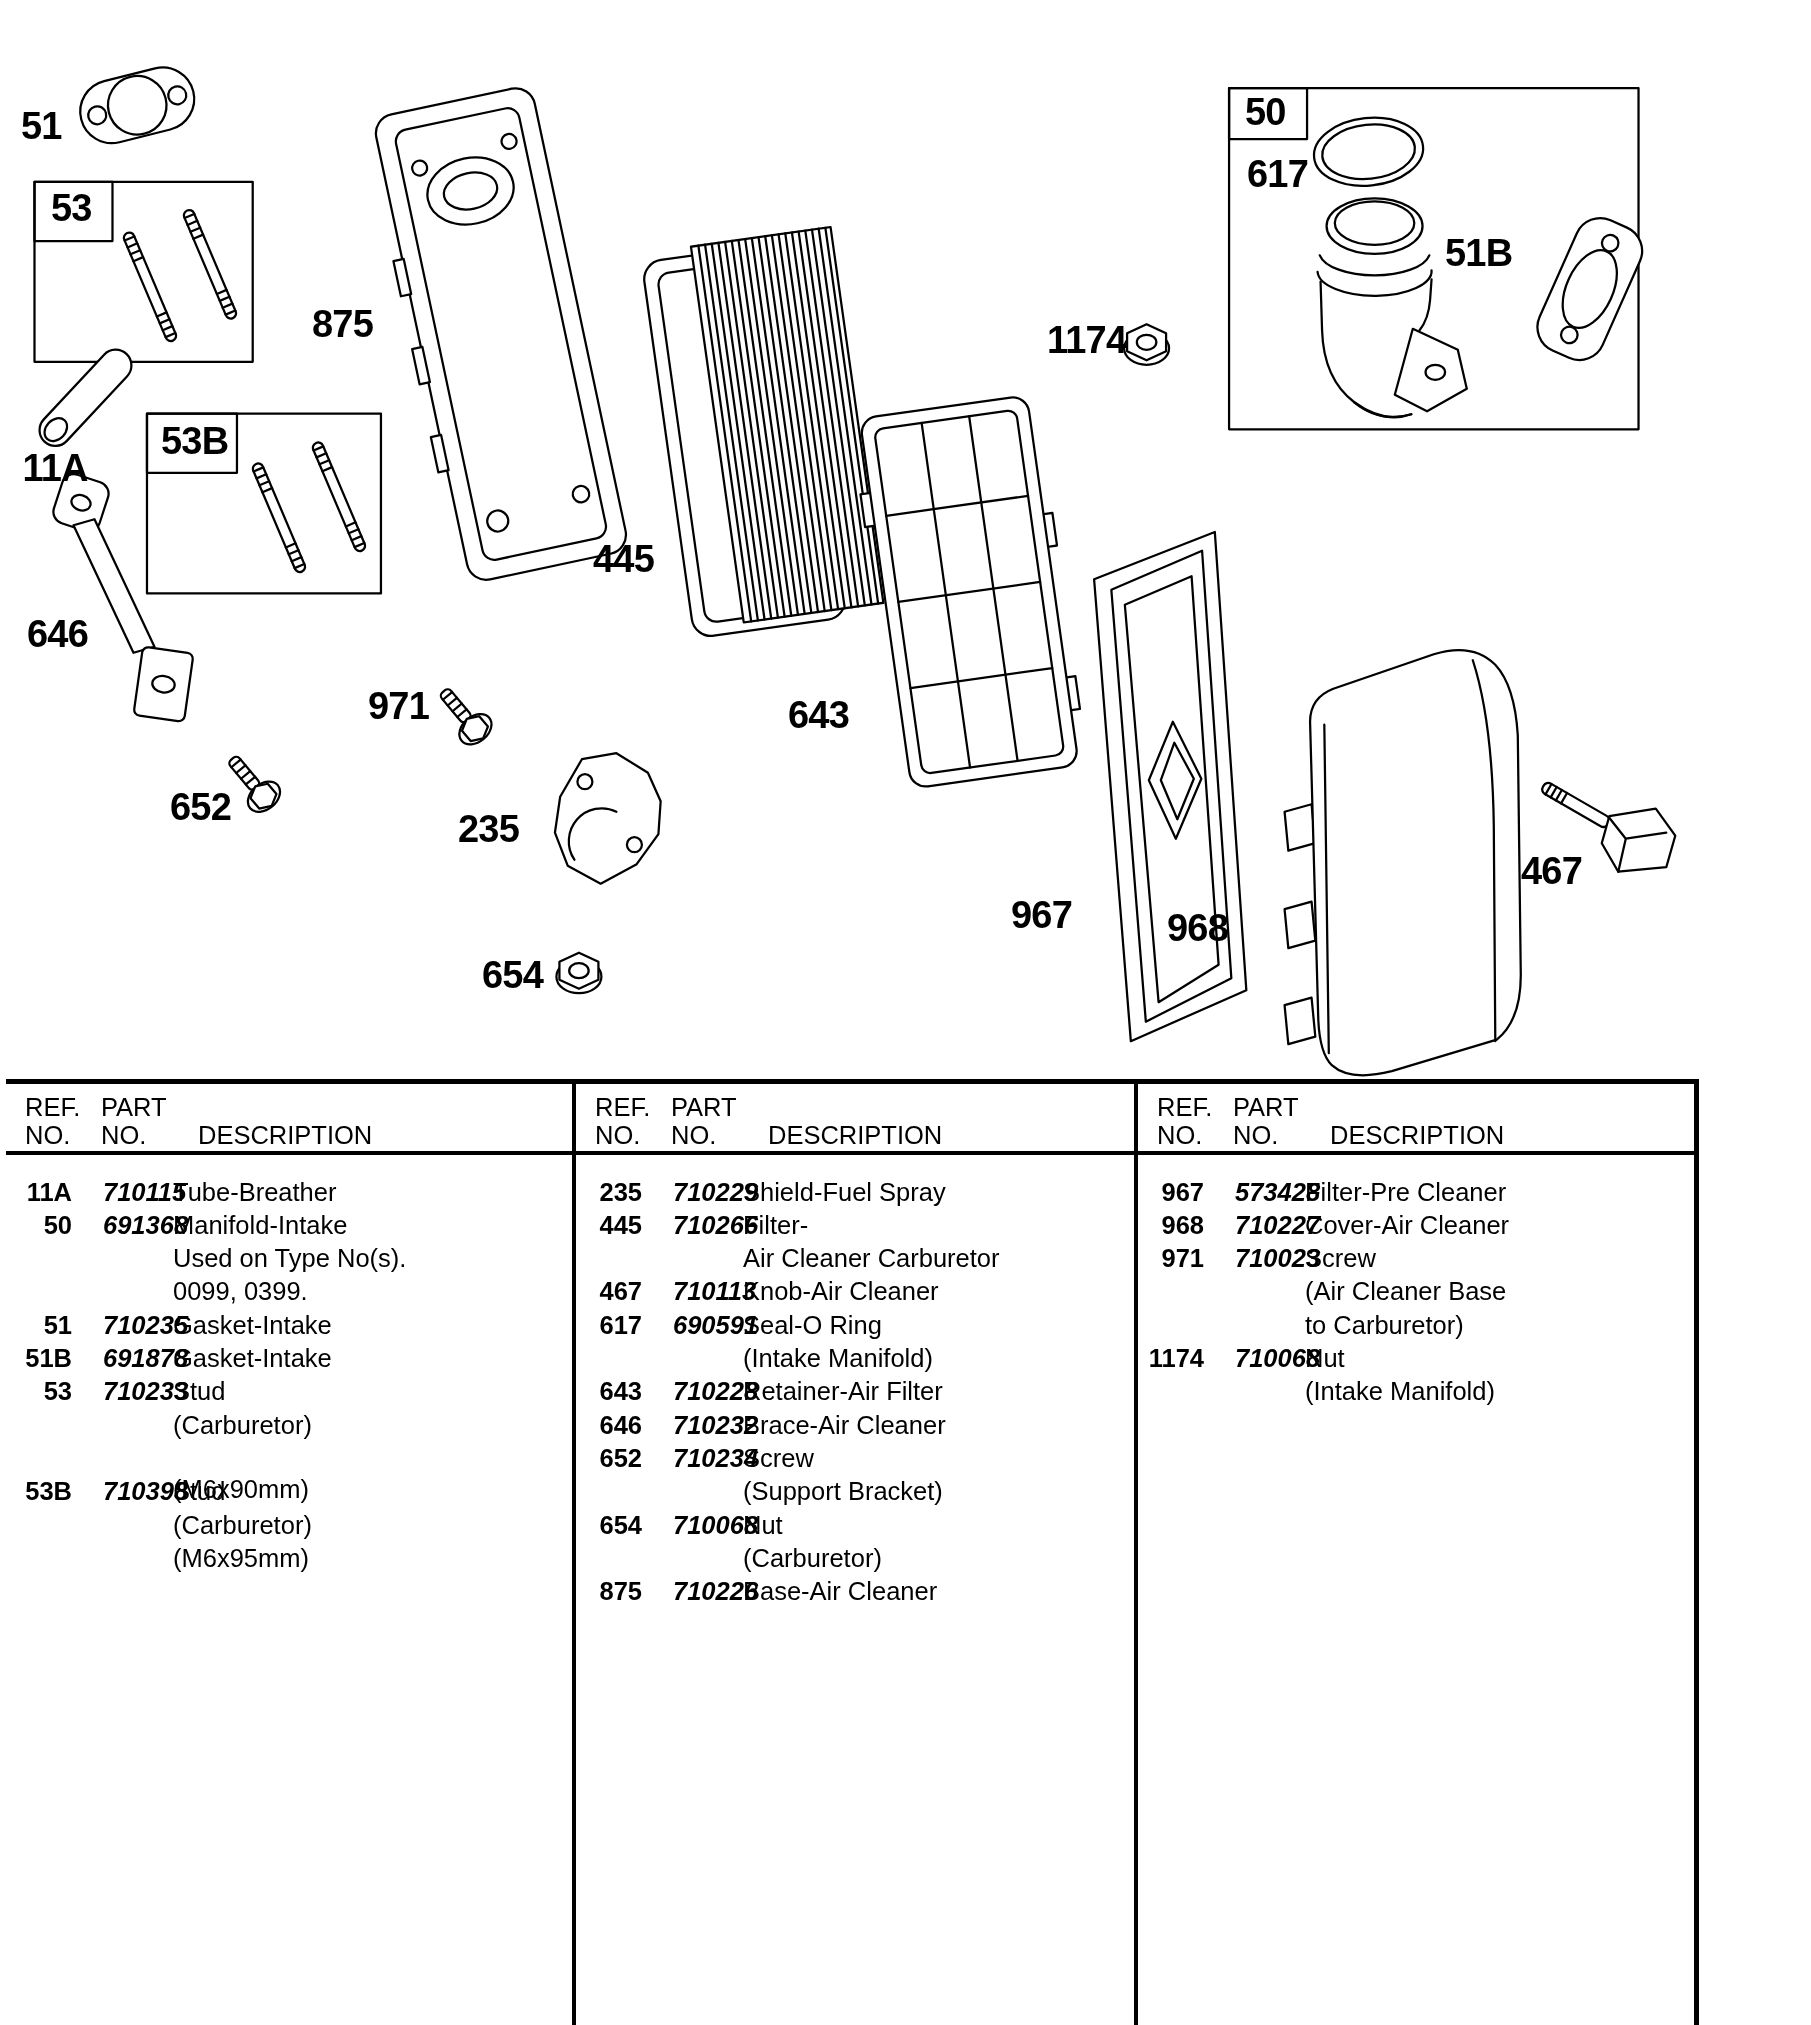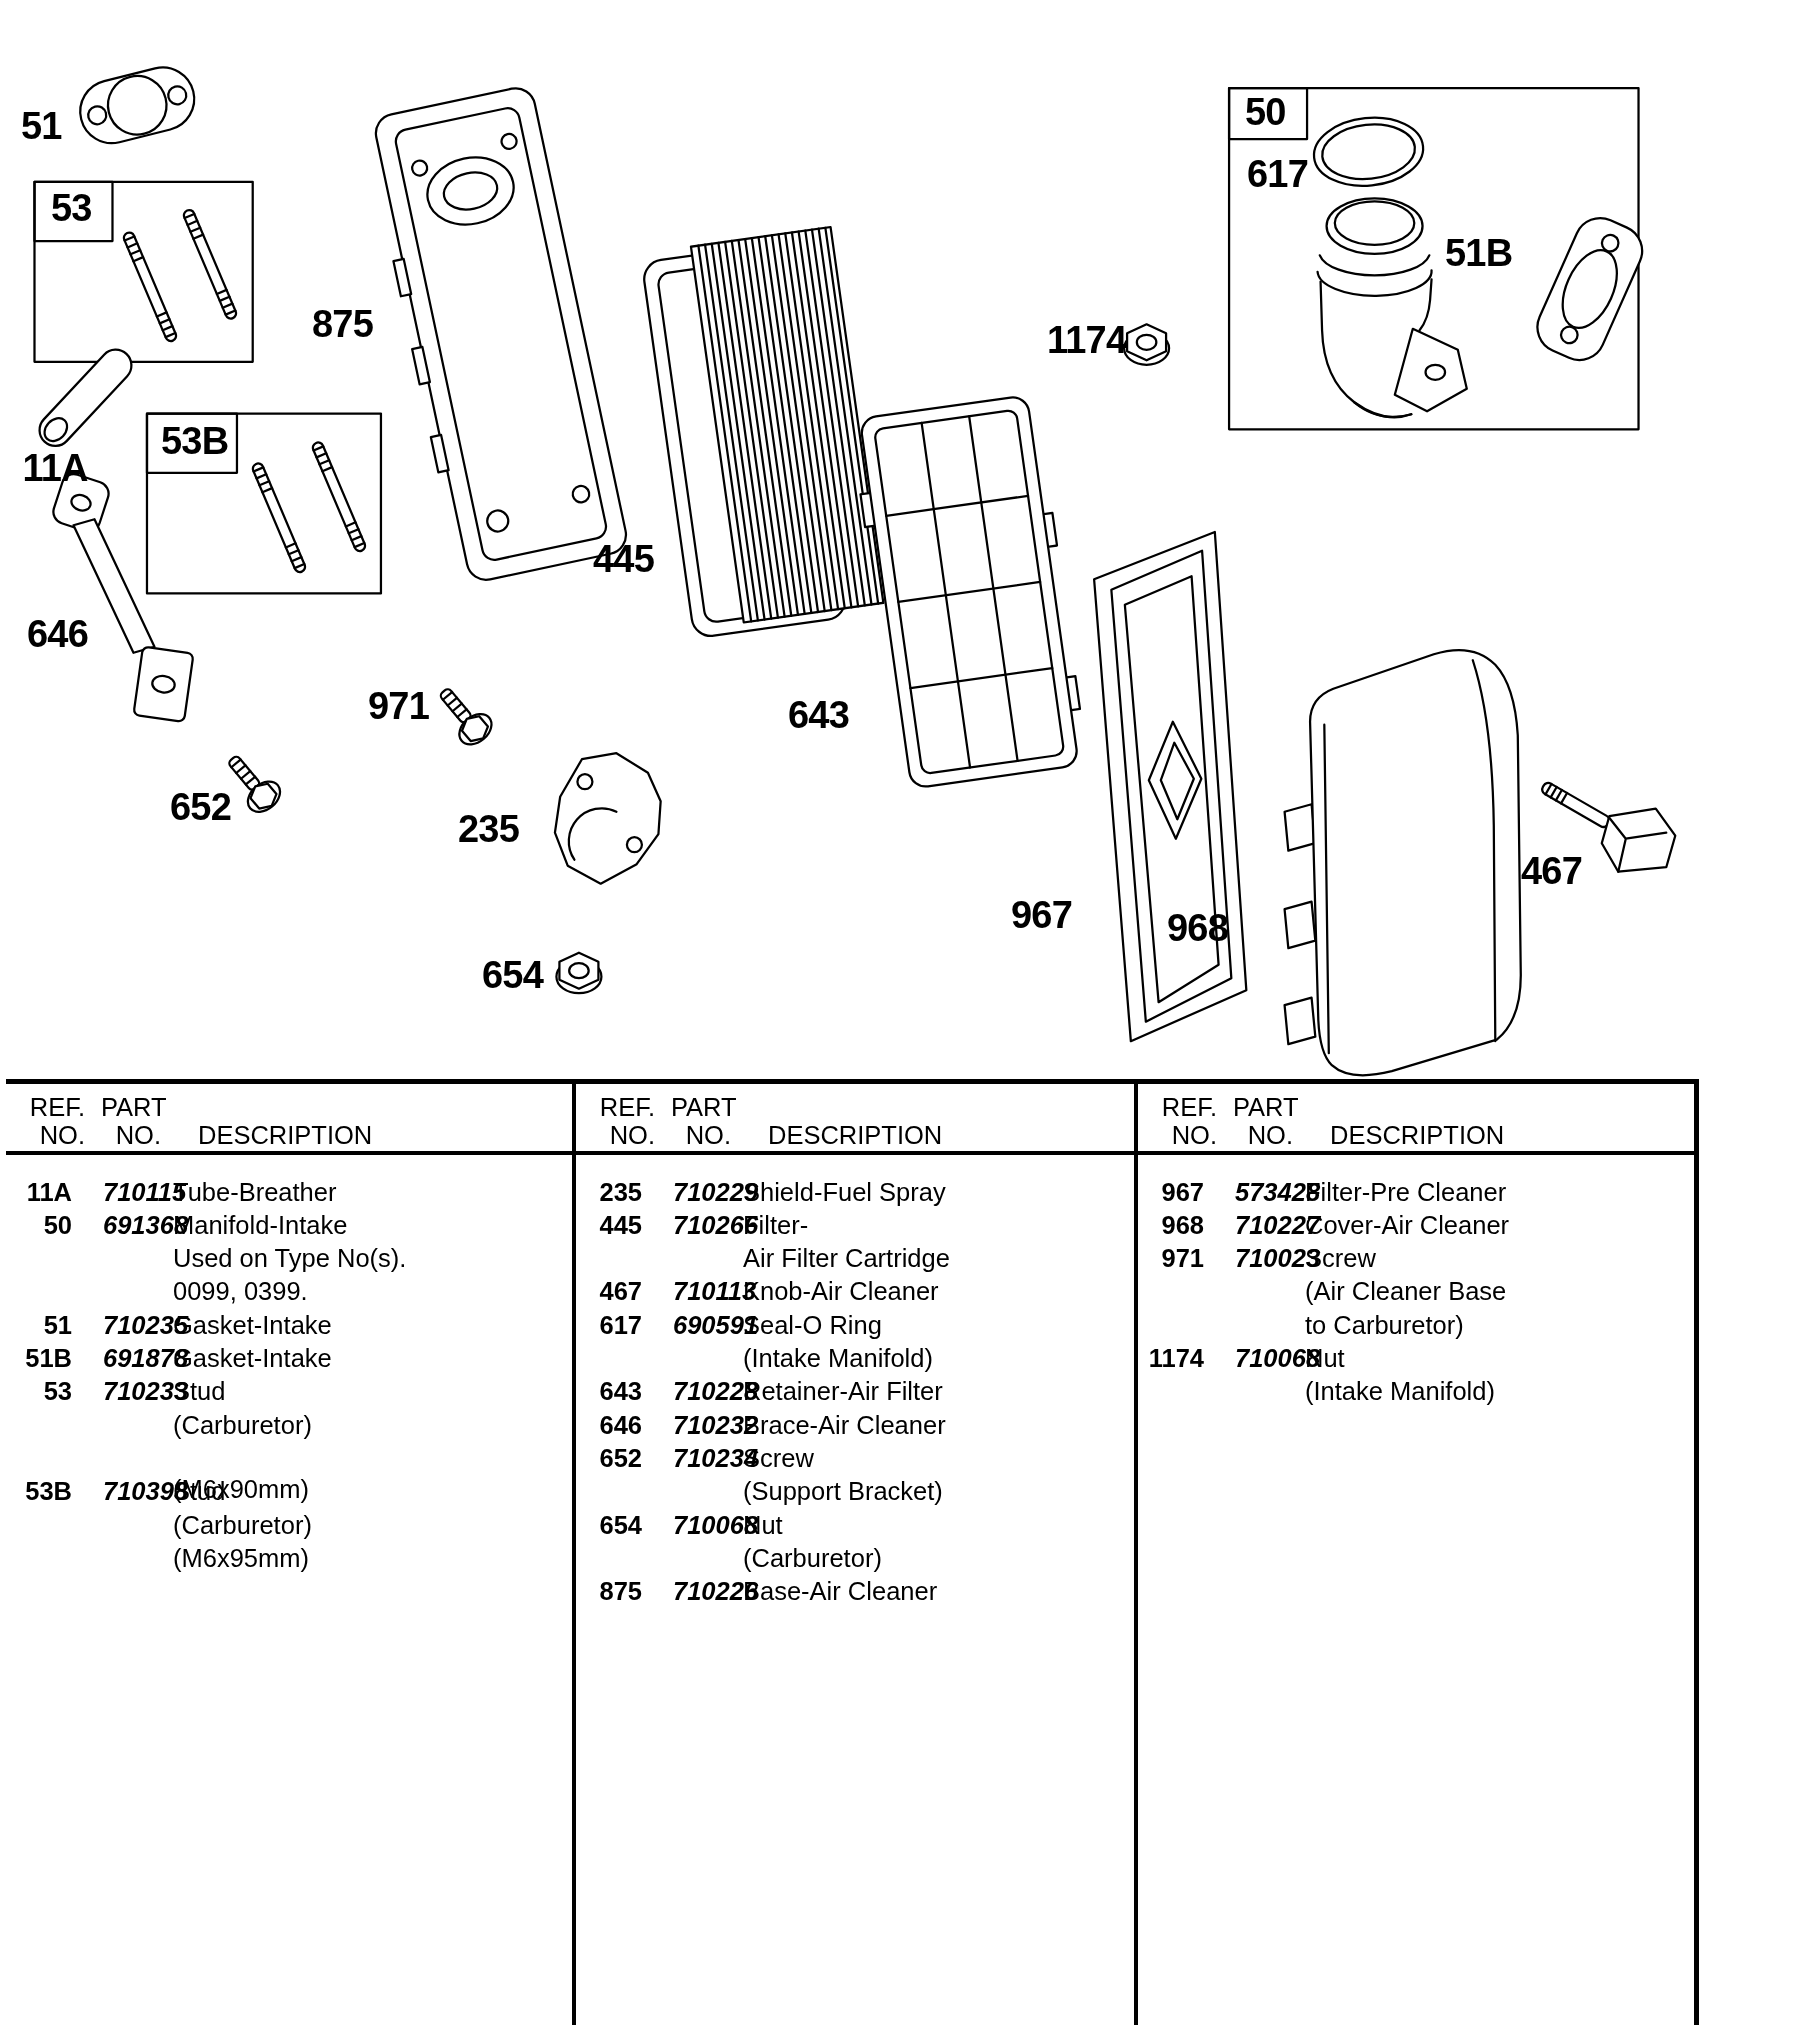--- a/index.html
+++ b/index.html
@@ -8,21 +8,21 @@
     font-family:"Liberation Sans",sans-serif;position:relative;overflow:hidden;
   }
   #diagram{position:absolute;left:0;top:0;width:1811px;height:1079px;}
   #diagram svg{position:absolute;left:0;top:0;}
   .callout{
     position:absolute;font-weight:bold;font-size:38px;line-height:1;
     white-space:nowrap;color:#000;letter-spacing:-0.8px;
   }
   .tline{position:absolute;background:#000;}
   .tcol{position:absolute;top:1079px;height:947px;width:559px;}
-  .hdr{position:absolute;font-size:25.5px;line-height:28.5px;text-align:right;color:#000;}
+  .hdr{position:absolute;font-size:25.5px;line-height:28.5px;text-align:left;color:#000;}
   .hdr .l2{display:block;}
   .hdr-desc{position:absolute;font-size:25.5px;line-height:28.5px;color:#000;white-space:nowrap;}
   .trow{position:absolute;left:0;height:33px;width:559px;font-size:25.5px;line-height:30px;}
   .tref{position:absolute;left:0;top:0;width:66px;text-align:right;font-weight:bold;white-space:nowrap;}
   .tpart{position:absolute;left:97px;top:0;font-weight:bold;white-space:nowrap;font-style:italic;}
   .tdesc{position:absolute;left:167px;top:0;white-space:nowrap;}
 </style>
 </head>
 <body>
 
@@ -304,21 +304,21 @@
       <span class="tdesc">Shield-Fuel Spray</span>
     </div>
     <div class="trow" style="top: 131px;">
       <span class="tref">445</span>
       <span class="tpart">710266</span>
       <span class="tdesc">Filter-</span>
     </div>
     <div class="trow" style="top: 164px;">
       <span class="tref"></span>
       <span class="tpart"></span>
-      <span class="tdesc">Air Filter Cartridge</span>
+      <span class="tdesc">Air Cleaner Carburetor</span>
     </div>
     <div class="trow" style="top: 197px;">
       <span class="tref">467</span>
       <span class="tpart">710113</span>
       <span class="tdesc">Knob-Air Cleaner</span>
     </div>
     <div class="trow" style="top: 231px;">
       <span class="tref">617</span>
       <span class="tpart">690591</span>
       <span class="tdesc">Seal-O Ring</span>

